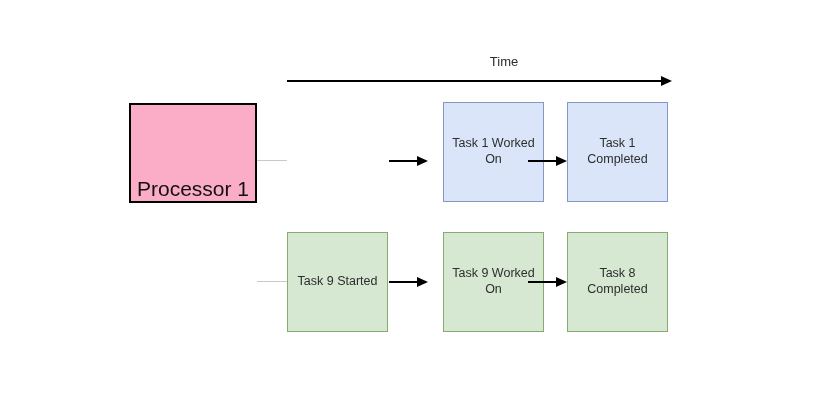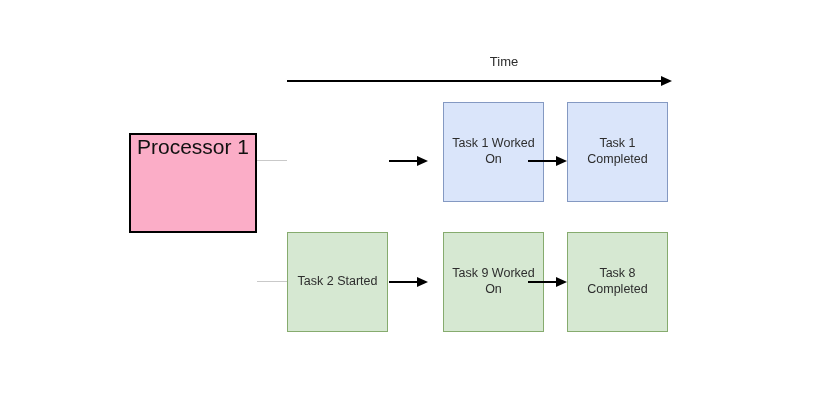--- a/index.html
+++ b/index.html
@@ -34,25 +34,24 @@
     border-top: 5px solid transparent;
     border-bottom: 5px solid transparent;
   }
   .time-head { left: 661px; top: 76px; }
 
   
   .processor-box {
     left: 129px; width: 128px; height: 100px;
     background: #FBADC7;
     border: 2px solid #000000;
-    display: flex; align-items: flex-start; justify-content: center;
+    display: flex; align-items: flex-end; justify-content: center;
     text-align: center;
     font-size: 21px;
     color: #111111;
-    margin-top: 30px;
   }
   .p1 { top: 103px; }
   .p2 { top: 233px; }
 
   
   .task-box {
     width: 101px; height: 100px;
     display: flex; align-items: center; justify-content: center;
     text-align: center;
     font-size: 12.5px;
@@ -123,21 +122,21 @@
   <div class="abs arrow-head h-a2"></div>
 
   <div class="abs task-box task-row1 t-top1 t-x3">
     <span>Task 1
 Completed</span>
   </div>
 
   <div class="abs gray-line g-y2"></div>
 
   <div class="abs task-box task-row2 t-top2 t-x1">
-    <span>Task 2 Started</span>
+    <span>Task 9 Started</span>
   </div>
   <div class="abs black-line b-y2"></div>
   <div class="abs arrow-head h-b1"></div>
 
   <div class="abs task-box task-row2 t-top2 t-x2">
     <span>Task 9 Worked
 On</span>
   </div>
   <div class="abs black-line seg2 b-y2"></div>
   <div class="abs arrow-head h-b2"></div>

